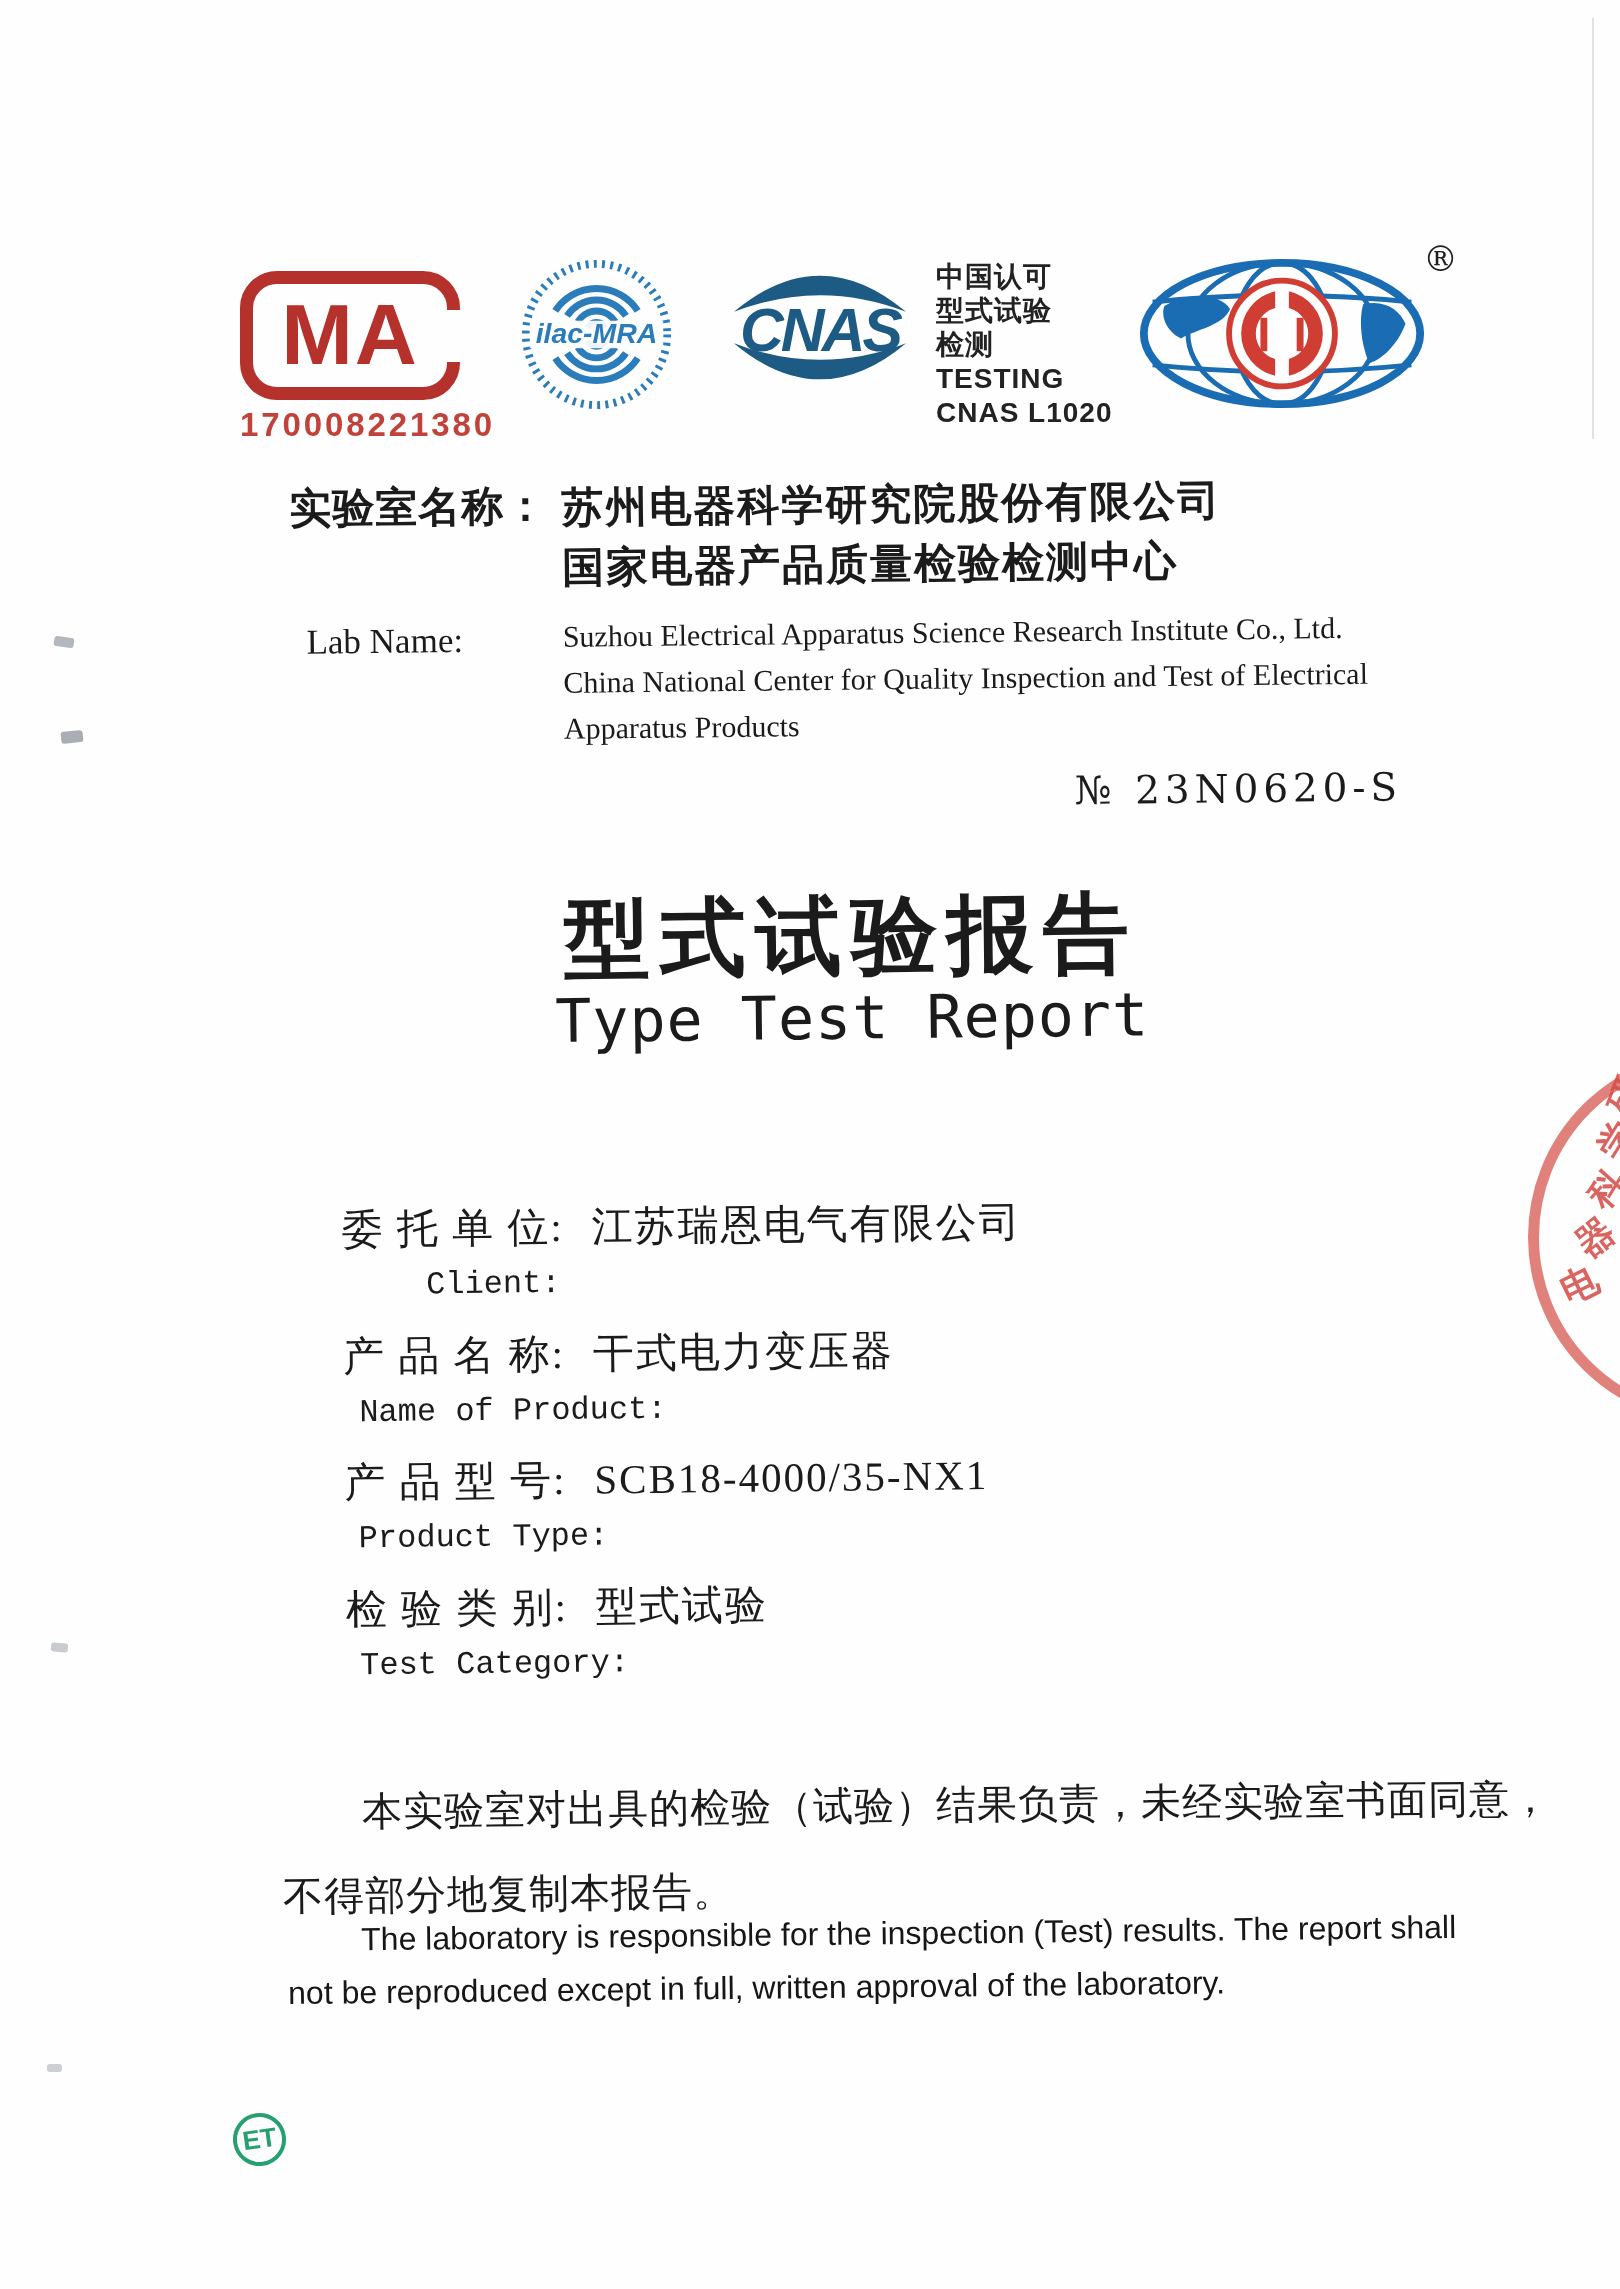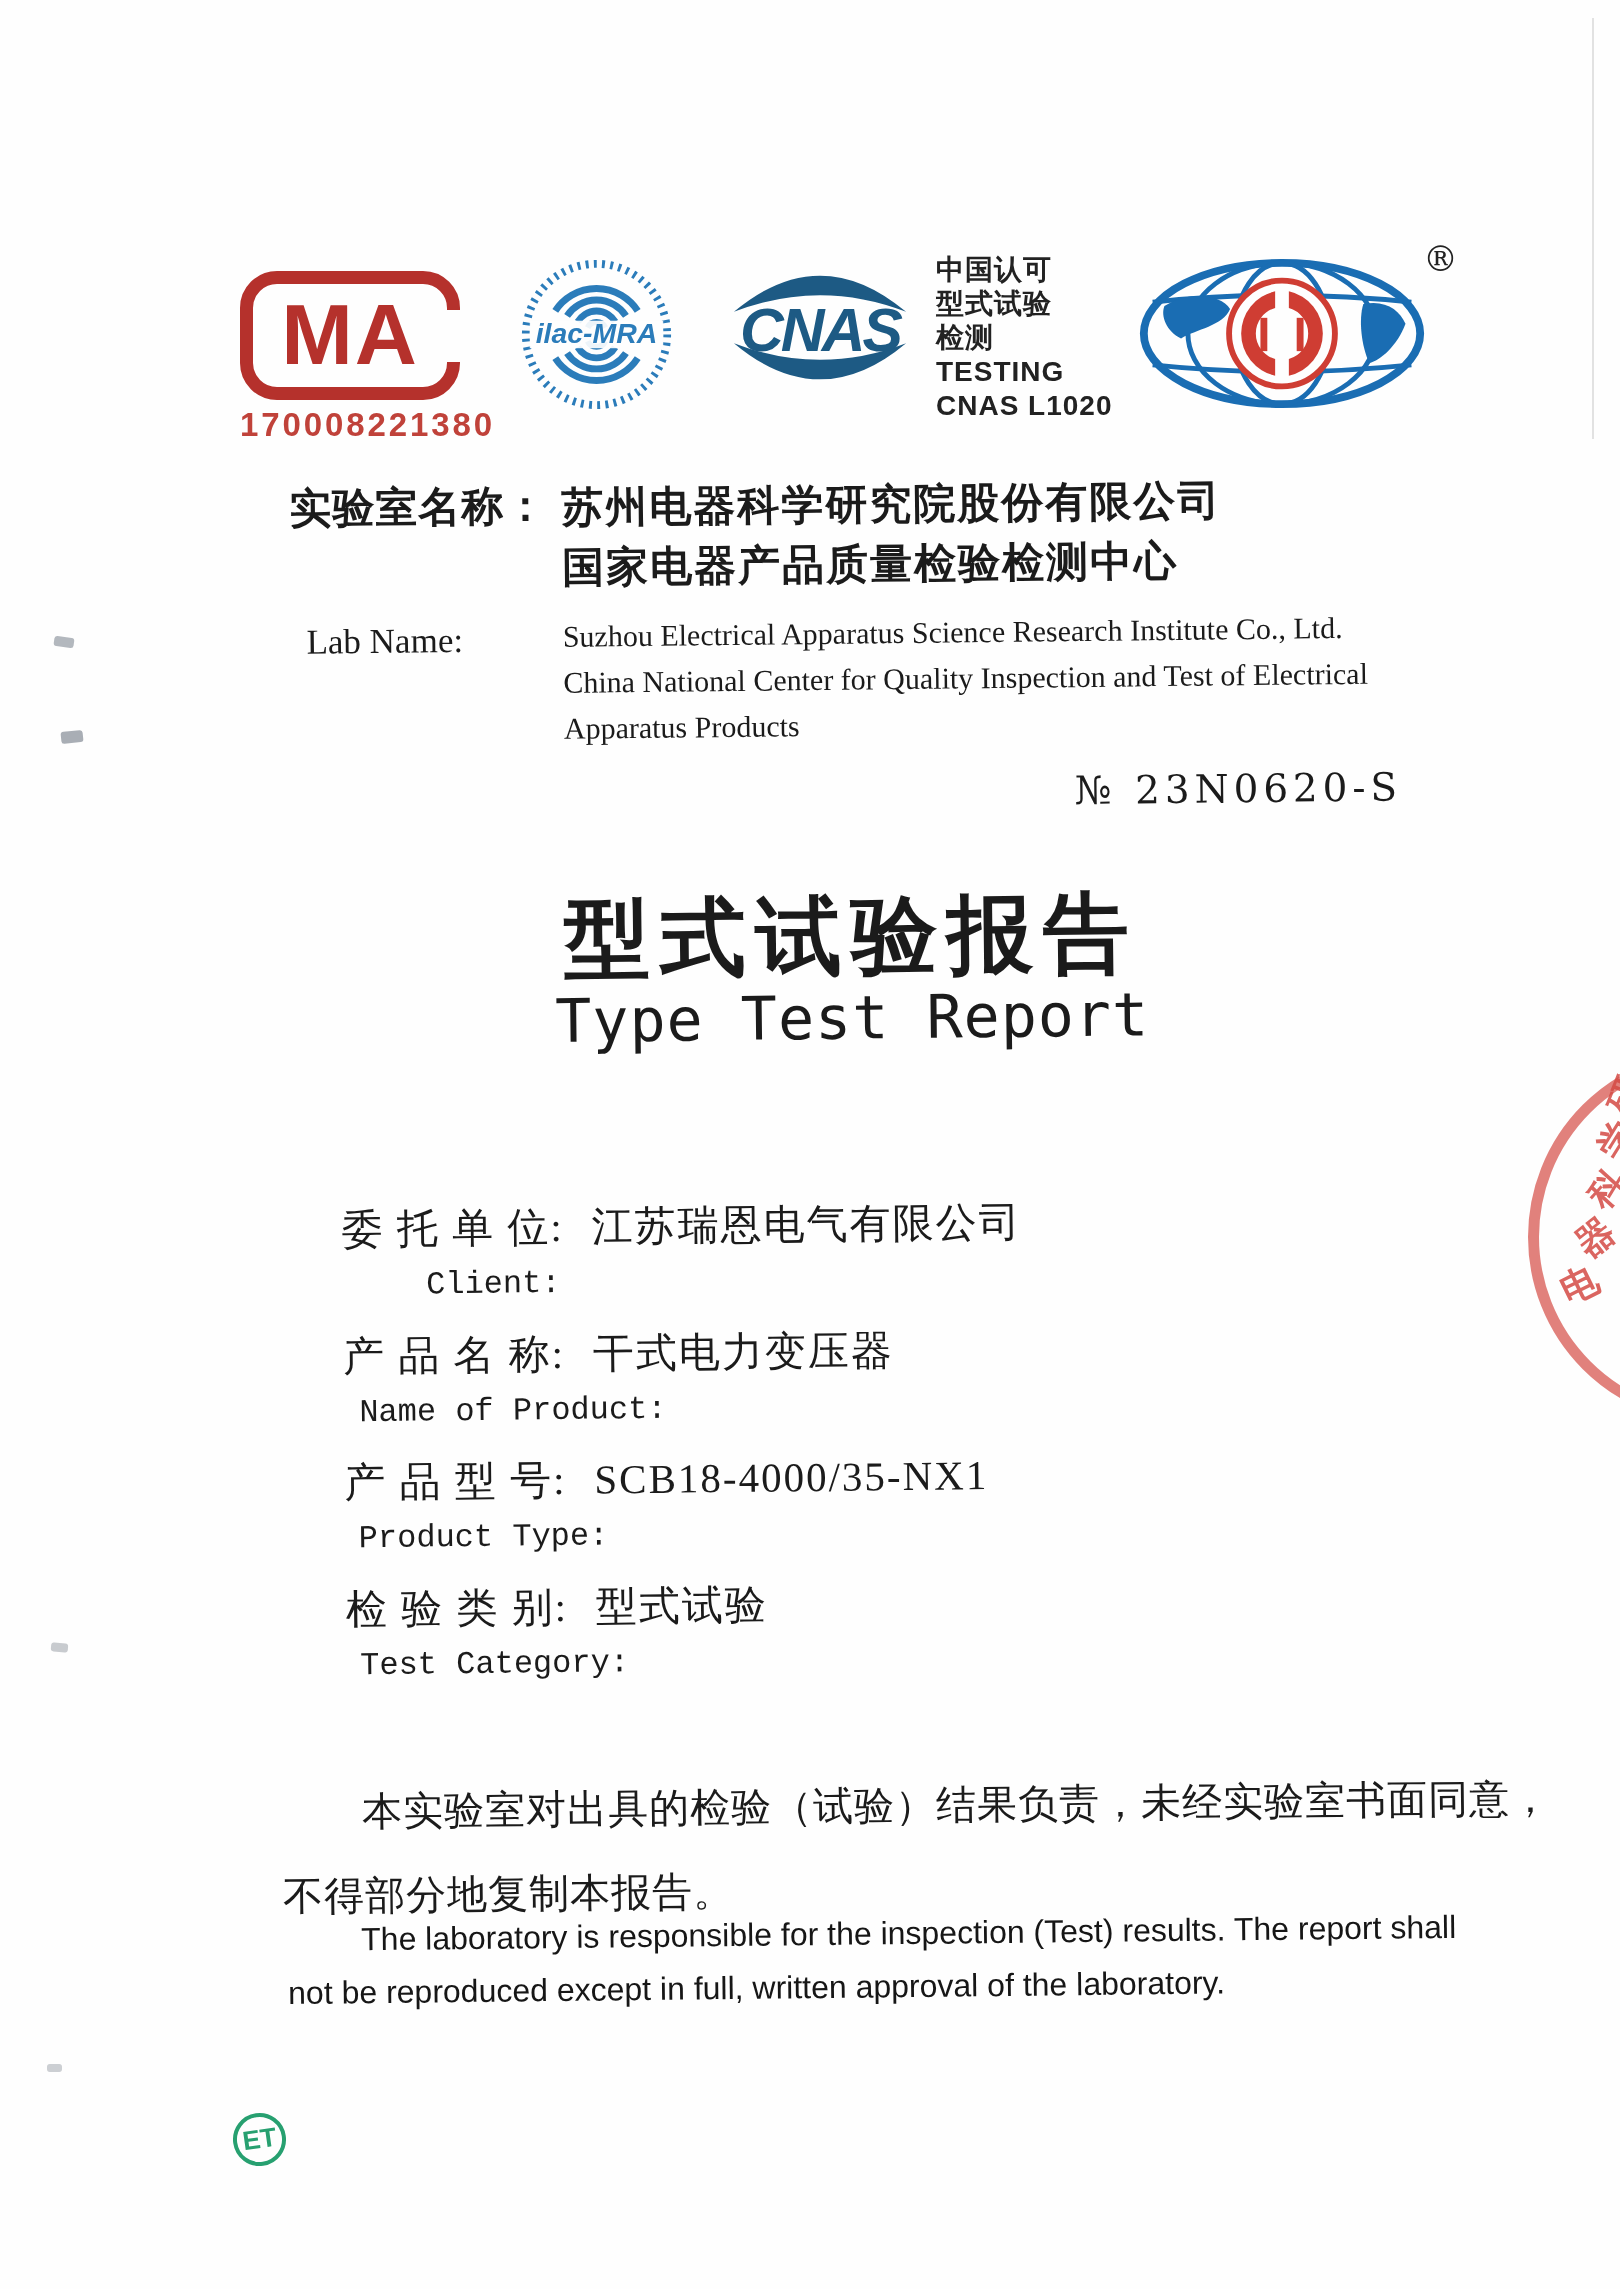--- a/index.html
+++ b/index.html
@@ -28,21 +28,21 @@
     font-family:"Liberation Sans", sans-serif; color:#b5312c; letter-spacing:2px;
   }
   .cma-num {
     margin-top:5.9px; font-family:"Liberation Sans", sans-serif;
     font-size:33px; font-weight:600; color:#c0423a; letter-spacing:2.9px;
   }
 
   .ilac { left:518px; top:250px; }
   .cnas { left:730px; top:255px; }
 
-  .accred { left:936px; top:253px; font-family:"Liberation Sans", sans-serif; color:#222; }
+  .accred { left:936px; top:260px; font-family:"Liberation Sans", sans-serif; color:#222; }
   .accred div { font-size:28px; font-weight:700; line-height:34px; letter-spacing:1px; }
 
   .globe-wrap { left:1135px; top:245px; width:323px; height:172px; }
   .globe-svg { position:absolute; left:0; top:9.8px; }
   .reg-mark {
     position:absolute; right:0; top:-5.9px;
     font-size:35px; color:#222; font-family:"DejaVu Serif", serif;
   }
 
   

